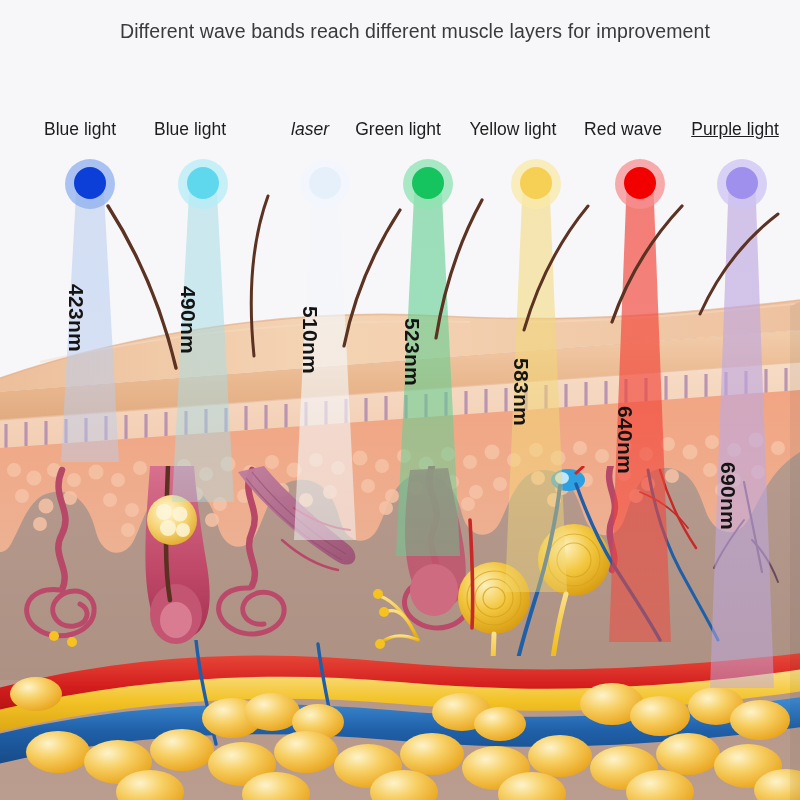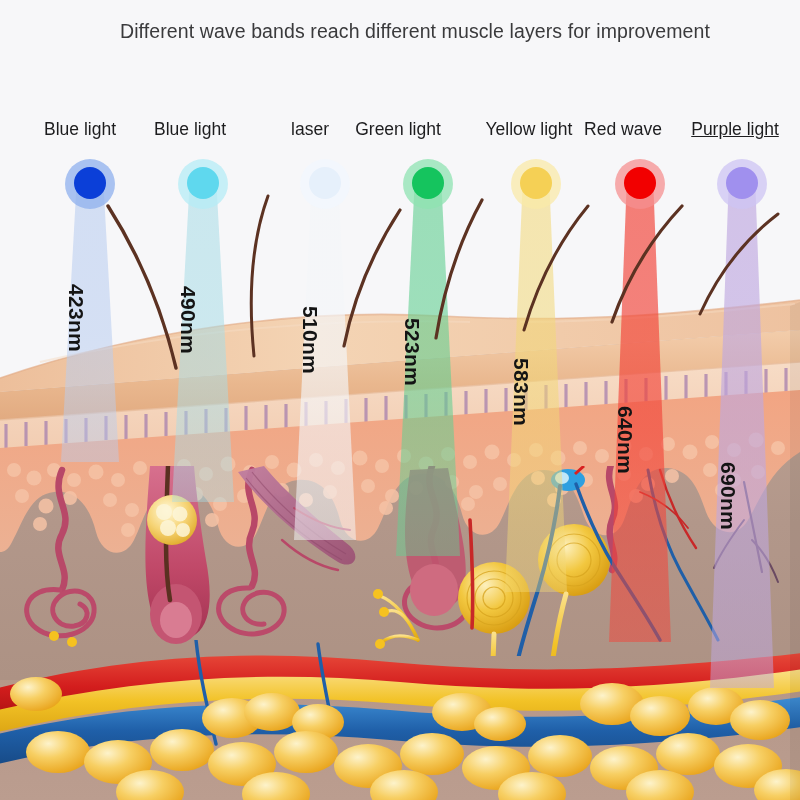--- a/index.html
+++ b/index.html
@@ -512,23 +512,23 @@
     </g>
   </svg>
 
   <div class="headline">
     <div>Different wave bands reach different muscle layers for improvement</div>
   </div>
 
   <div class="beamlabels" id="beam-labels">
       <div class="beamlabel" style="left: 80px;">Blue light</div>
       <div class="beamlabel" style="left: 190px;">Blue light</div>
-      <div class="beamlabel" style="left: 310px;">laser</div>
+      <div class="beamlabel" style="left: 310px; font-style: italic;">laser</div>
       <div class="beamlabel" style="left: 398px; text-align: right;">Green light</div>
-      <div class="beamlabel" style="left: 529px;">Yellow light</div>
+      <div class="beamlabel" style="left: 513px;">Yellow light</div>
       <div class="beamlabel" style="left: 623px;">Red wave</div>
       <div class="beamlabel" style="left: 735px; text-decoration: underline;">Purple light</div>
     </div>
 
   <div id="wavelength-labels">
       <div class="wlabel" style="left: 88px; top: 284px; transform: rotate(90deg);">423nm</div>
       <div class="wlabel" style="left: 200px; top: 286px; transform: rotate(90deg);">490nm</div>
       <div class="wlabel" style="left: 322px; top: 306px; transform: rotate(90deg);">510nm</div>
       <div class="wlabel" style="left: 424px; top: 318px; transform: rotate(90deg);">523nm</div>
       <div class="wlabel" style="left: 533px; top: 358px; transform: rotate(90deg);">583nm</div>

